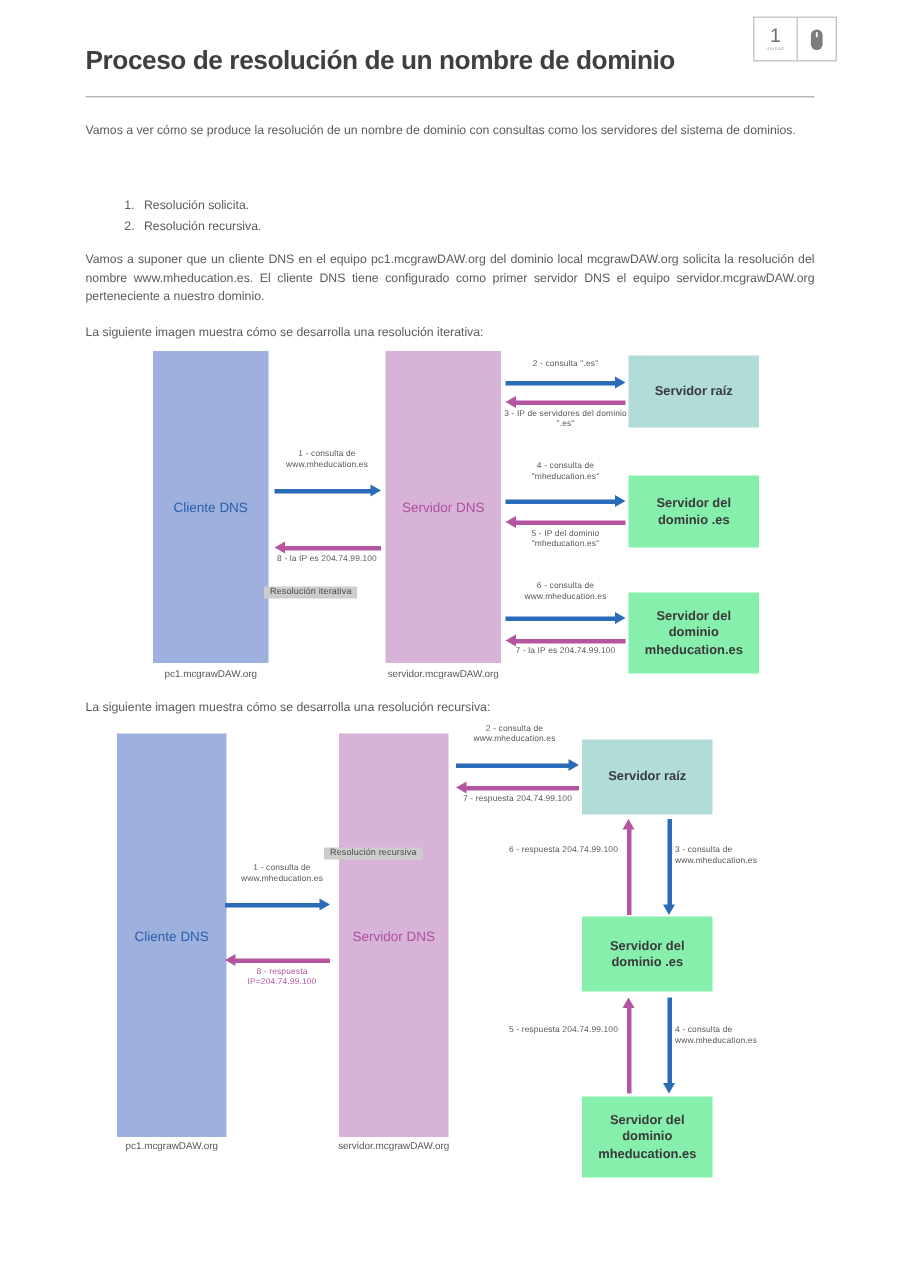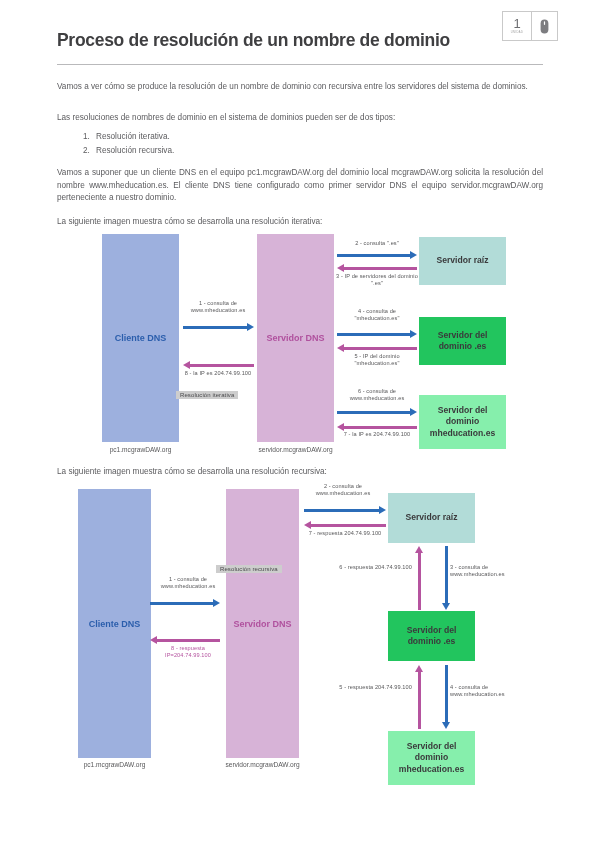--- a/index.html
+++ b/index.html
@@ -59,34 +59,34 @@
   }
   ol.steps li{padding-left:4px;}
 
   
   .diagram{position:absolute;}
 
   .col{
     position:absolute;
     display:flex;align-items:center;justify-content:center;
     text-align:center;
-    font-weight:bold;
+    font-weight:normal;
   }
   .col-client{ background:#9db0de; color:#2b5eac; font-size:9px;}
   .col-server{ background:#d7b3d7; color:#b0519e; font-size:9px;}
 
   .srvbox{
     position:absolute;
     display:flex;align-items:center;justify-content:center;
     text-align:center; font-size:8.6px; font-weight:bold; color:#3a3a3c;
     line-height:11.5px; padding:2px;
     box-sizing:border-box;
   }
   .srv-root{background:#b2dcd8;}
-  .srv-es{background:#22c55e;}
+  .srv-es{background:#86efac;}
   .srv-mh{background:#86efac;}
 
   .colcap{
     position:absolute; font-size:6.6px; color:#58585a; text-align:center;
   }
 
   .msg{
     position:absolute; font-size:5.6px; color:#58585a; text-align:center;
     line-height:7.4px; letter-spacing:0.1px;
   }
@@ -137,26 +137,25 @@
       <svg width="9" height="15" viewBox="0 0 9 15" aria-hidden="true">
         <rect x="0.6" y="0.6" width="7.8" height="13.8" rx="3.9" fill="#7d7d80"></rect>
         <rect x="3.9" y="2.3" width="1.2" height="3.6" rx="0.6" fill="#ffffff"></rect>
       </svg>
     </div>
   </div>
 
   <div class="doc-title">Proceso de resolución de un nombre de dominio</div>
   <div class="title-rule"></div>
 
-  <div class="para" style="left:57px;top:81px;">Vamos a ver cómo se produce la resolución de un nombre de dominio con recursiva entre los servidores del sistema de dominios.</div>
-
-  <div class="para noj" style="left:57px;top:112px;">Las resoluciones de nombres de dominio en el sistema de dominios pueden ser de dos tipos:</div>
+  <div class="para" style="left:57px;top:81px;">Vamos a ver cómo se produce la resolución de un nombre de dominio con consultas como los servidores del sistema de dominios.</div>
+
 
   <ol class="steps" style="top:130px;">
-    <li>Resolución iterativa.</li>
+    <li>Resolución solicita.</li>
     <li>Resolución recursiva.</li>
   </ol>
 
   <div class="para" style="left:57px;top:167px;">Vamos a suponer que un cliente DNS en el equipo pc1.mcgrawDAW.org del dominio local mcgrawDAW.org solicita la resolución del nombre www.mheducation.es. El cliente DNS tiene configurado como primer servidor DNS el equipo servidor.mcgrawDAW.org perteneciente a nuestro dominio.</div>
 
   <div class="para noj" style="left:57px;top:216px;">La siguiente imagen muestra cómo se desarrolla una resolución iterativa:</div>
 
   <div class="diagram" style="left:0;top:0;width:599px;height:848px;">
 
     <div class="col col-client" style="left:102px;top:234px;width:77px;height:208px;">

